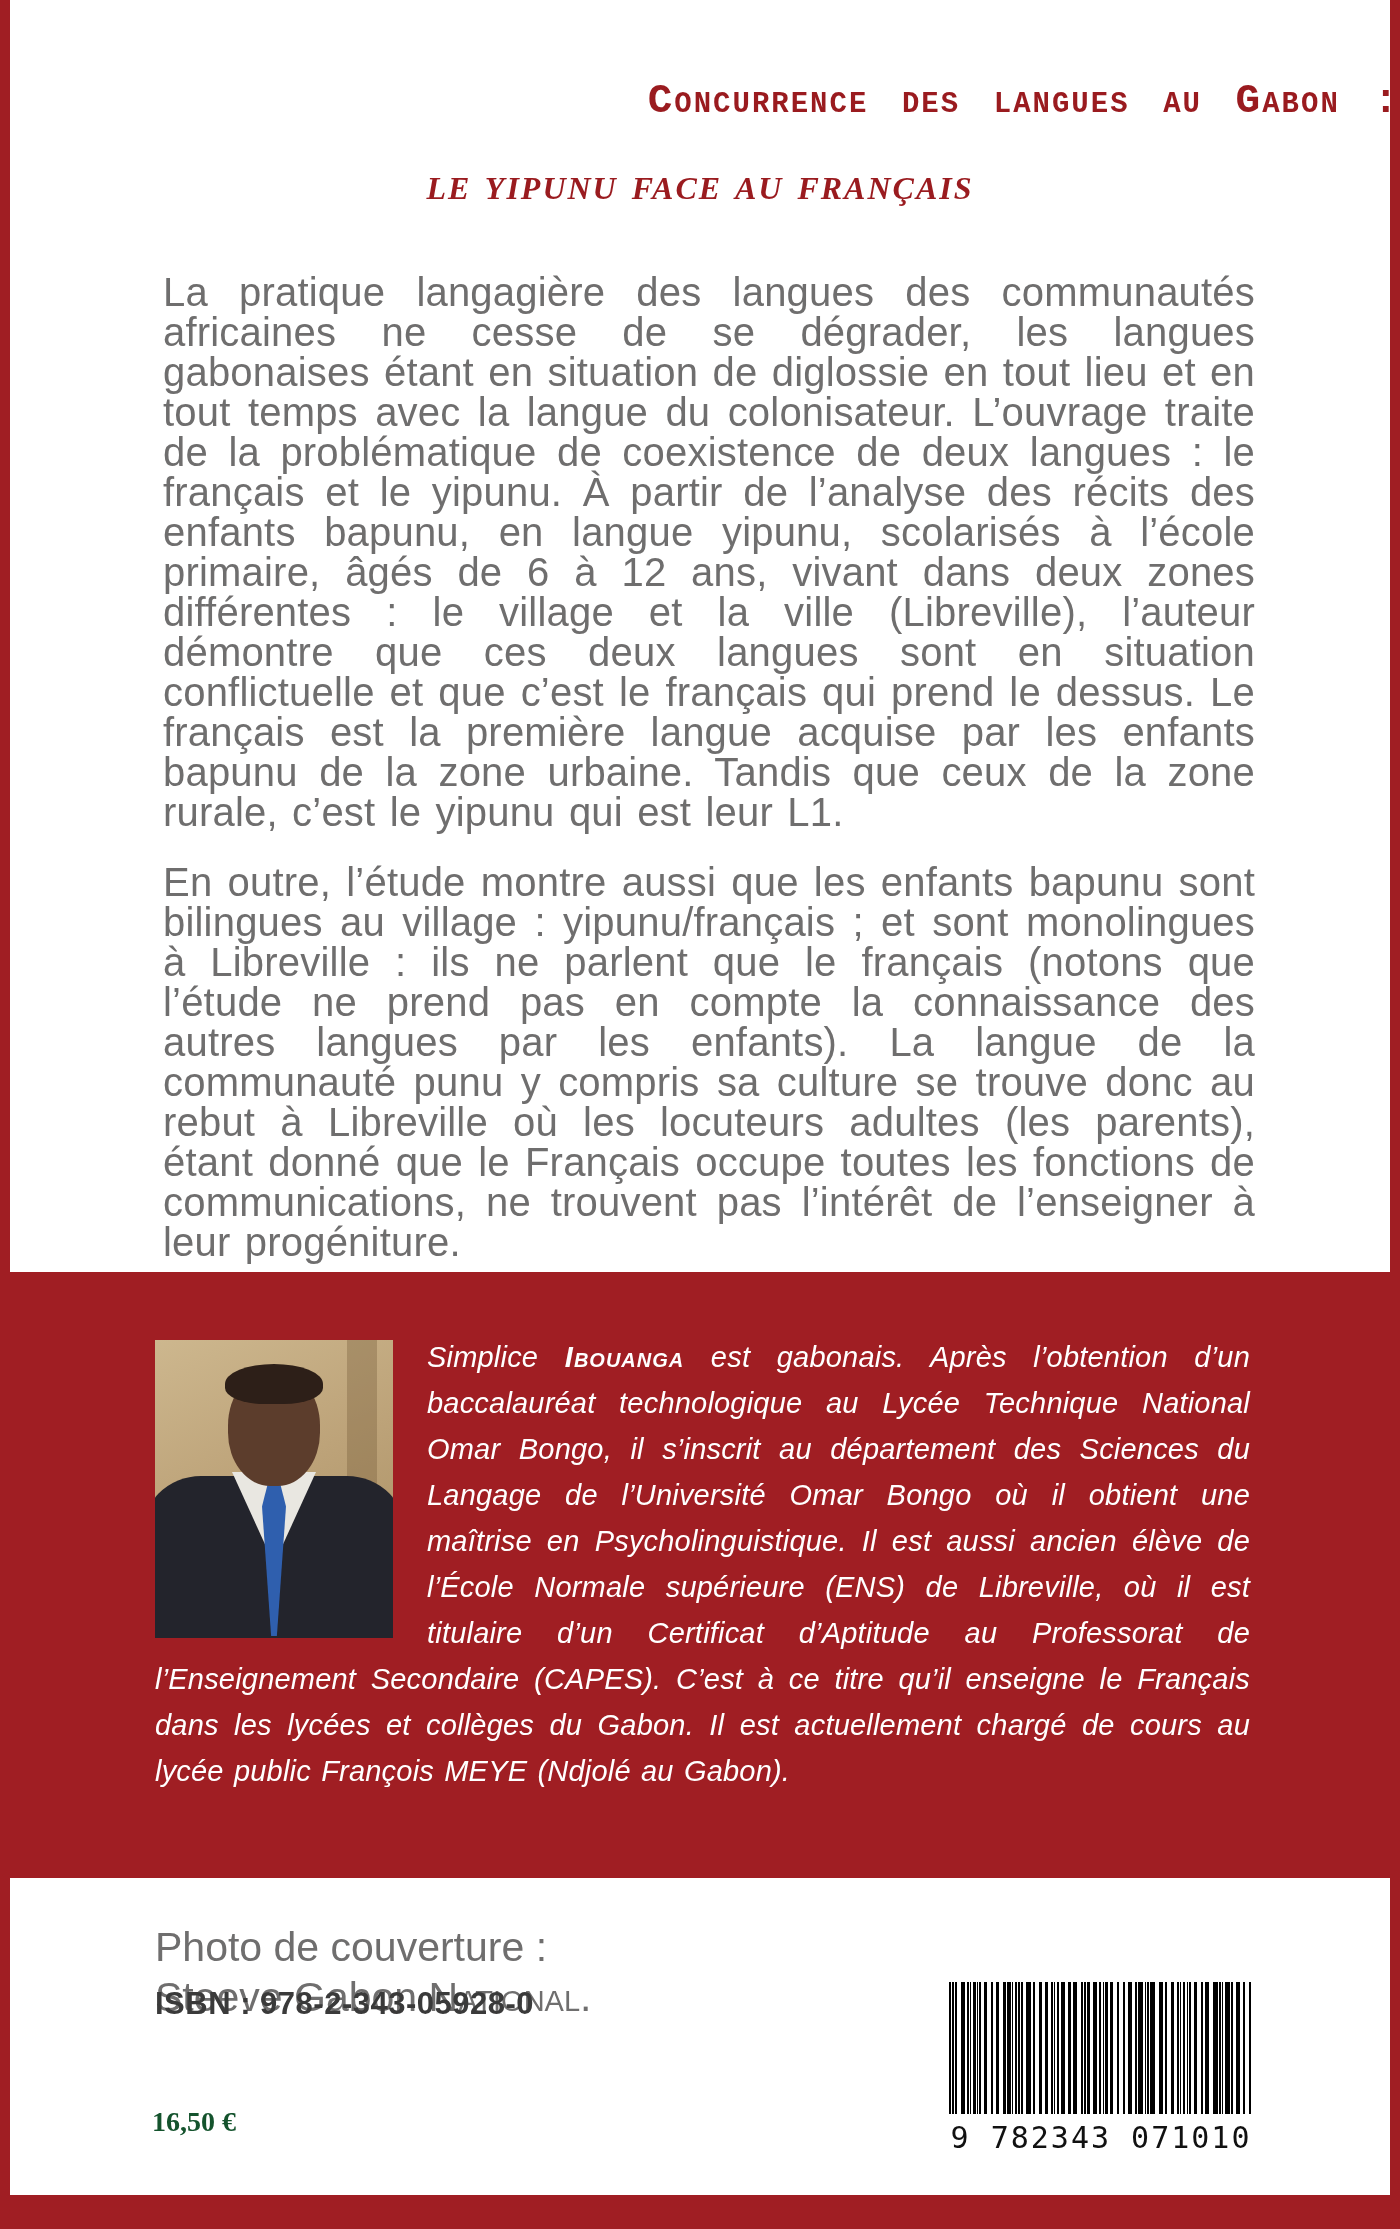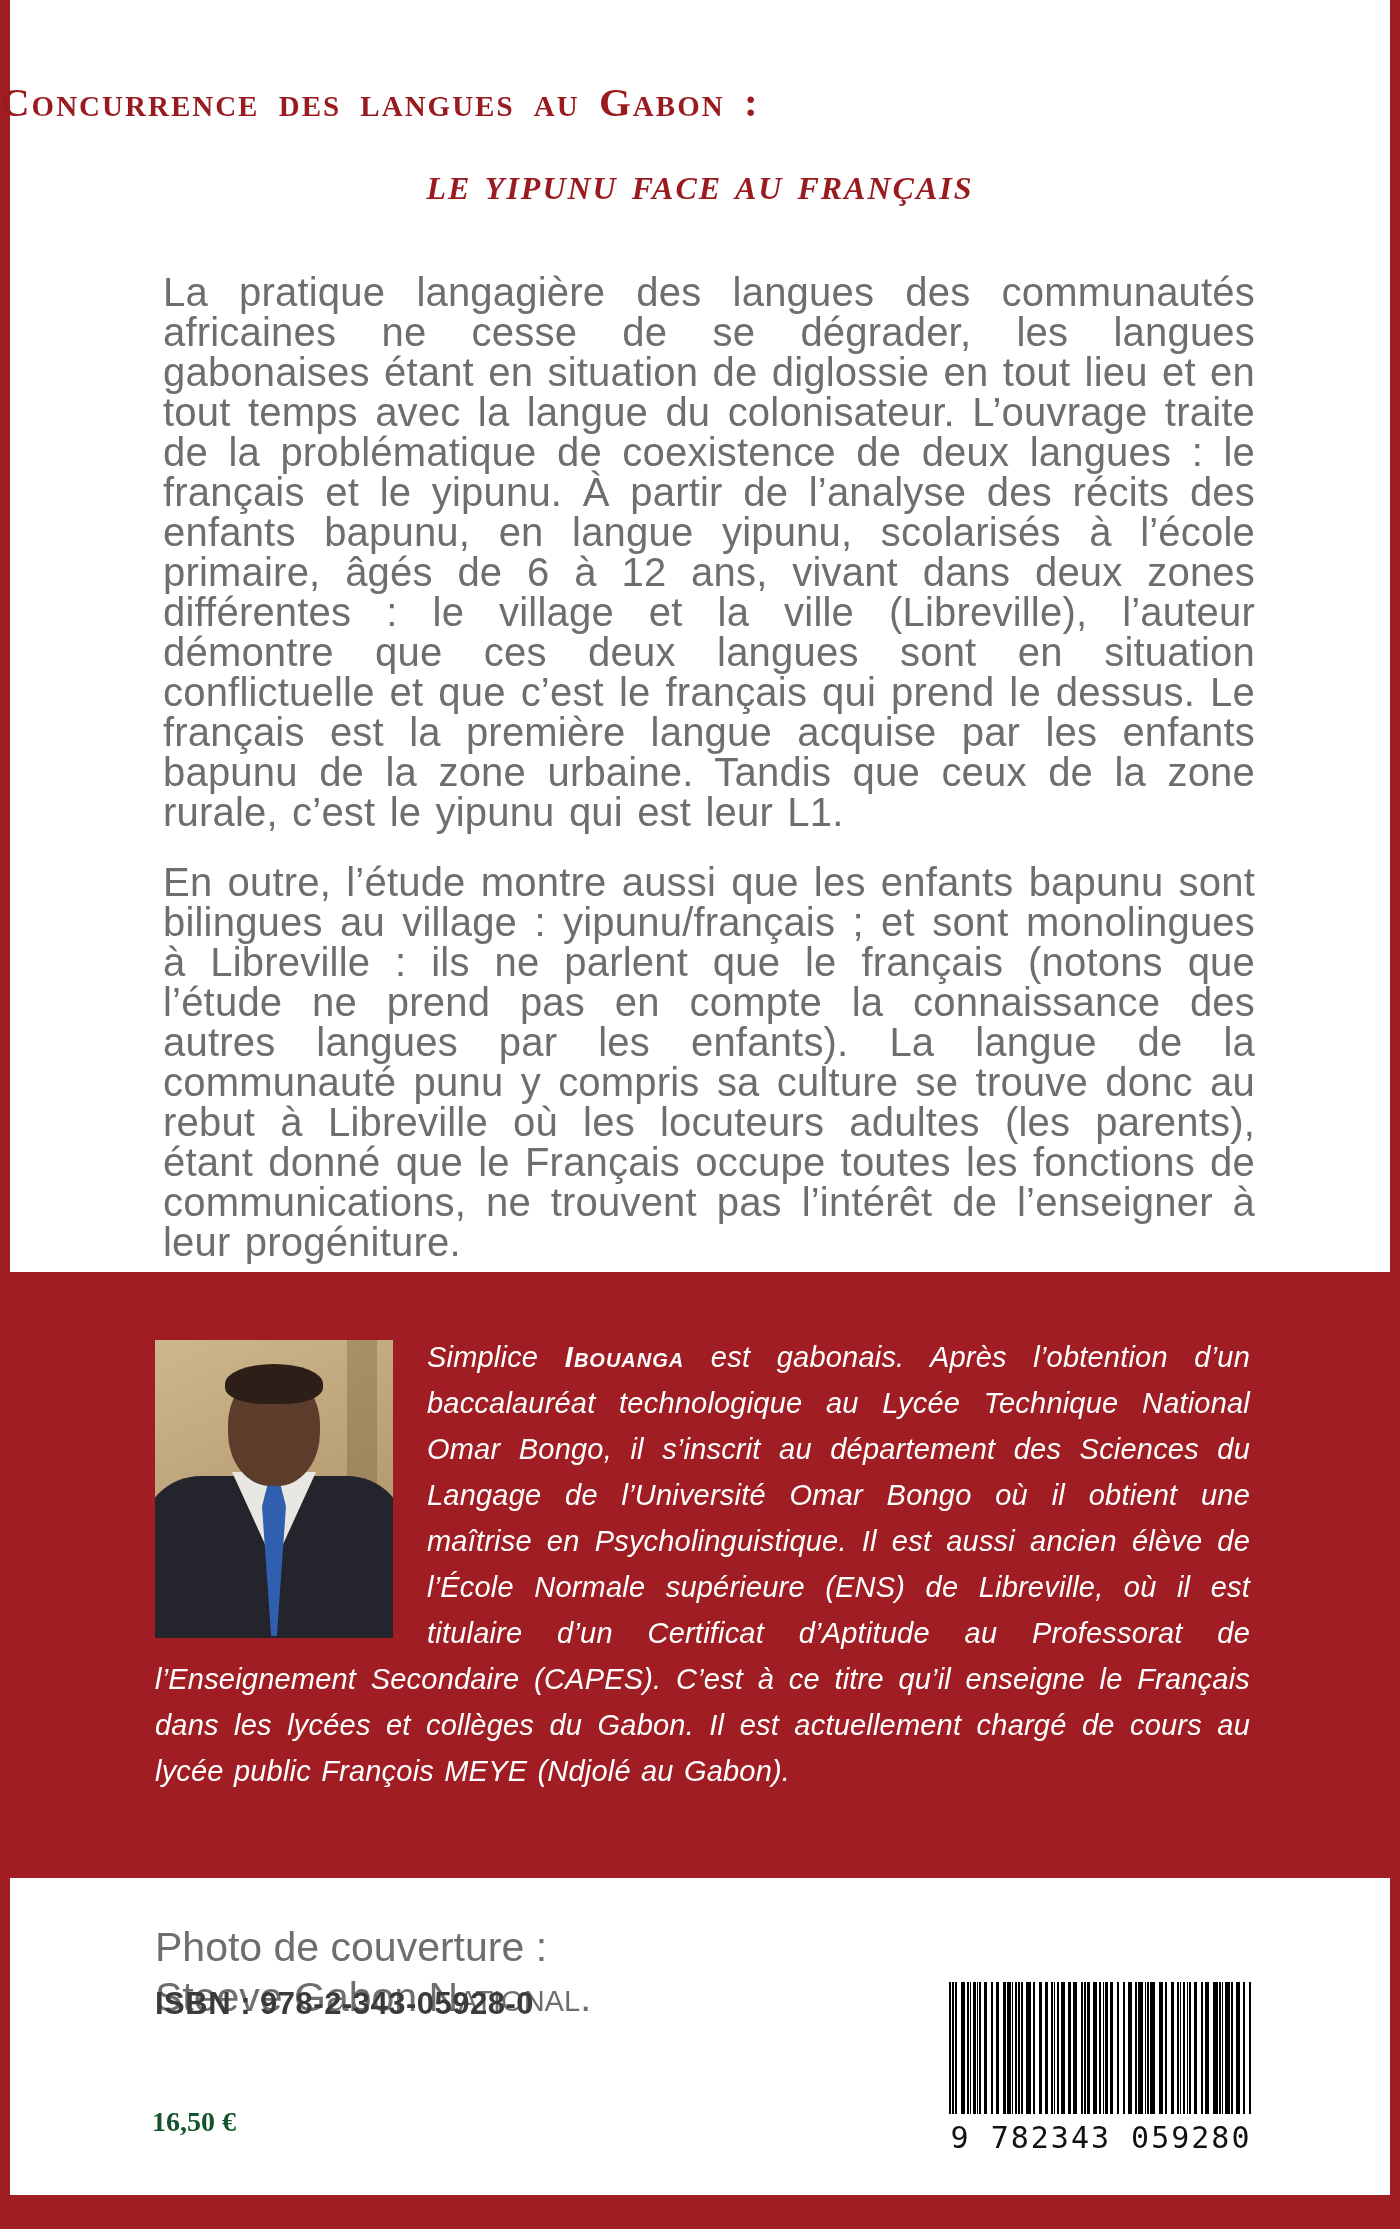--- a/index.html
+++ b/index.html
@@ -21,22 +21,22 @@
   .border-left { left:0; }
   .border-right { right:0; }
 
   .bottom-strip {
     position:absolute; left:0; right:0; bottom:0; height:34px;
     background:var(--brand-red, #a01e23);
   }
 
   .title {
     position:absolute; top:78px; left:0; right:0;
-    text-align:left;
-    font-family:Liberation Serif, serif;
+    text-align:right;
+    font-family:Liberation Mono, monospace;
     font-variant:small-caps;
     font-weight:600;
     font-size:41px;
     letter-spacing:2px;
     word-spacing:7px;
     color:var(--title-red, #9a1b1f);
   }
 
   .subtitle {
     position:absolute; top:170px; left:0; right:0;
@@ -196,18 +196,18 @@
   <div class="credits">
     <div>Photo de couverture :</div>
     <div><span>Steeve Gabon </span><span class="sc">National.</span></div>
   </div>
 
   <div class="isbn">ISBN : 978-2-343-05928-0</div>
   <div class="price">16,50 €</div>
 
   <div class="barcode">
     <div class="barcode-bars"></div>
-    <div class="barcode-number">9 782343 059280</div>
+    <div class="barcode-number">9 782343 071010</div>
   </div>
 
   <div class="bottom-strip"></div>
 
 </div>
 
 </body></html>

